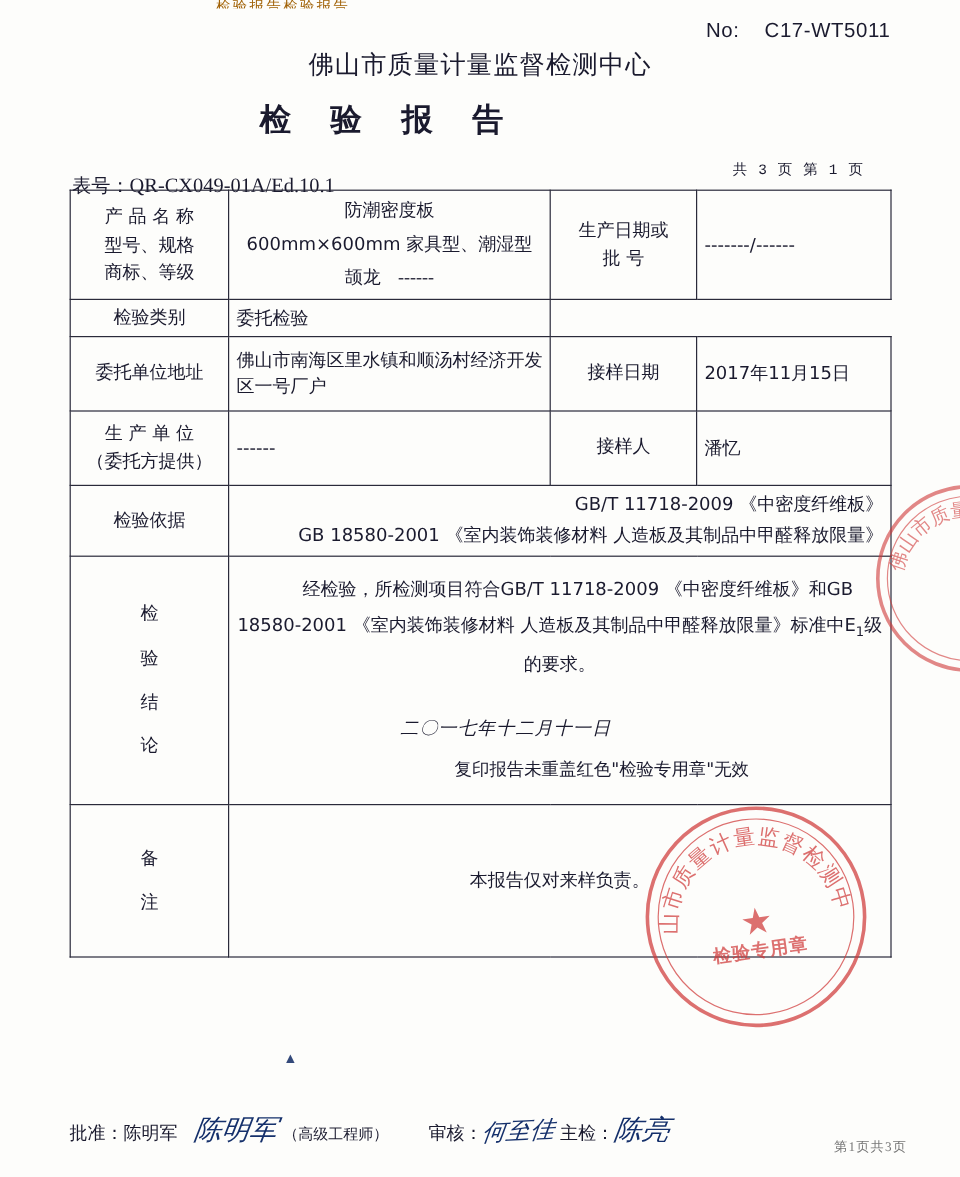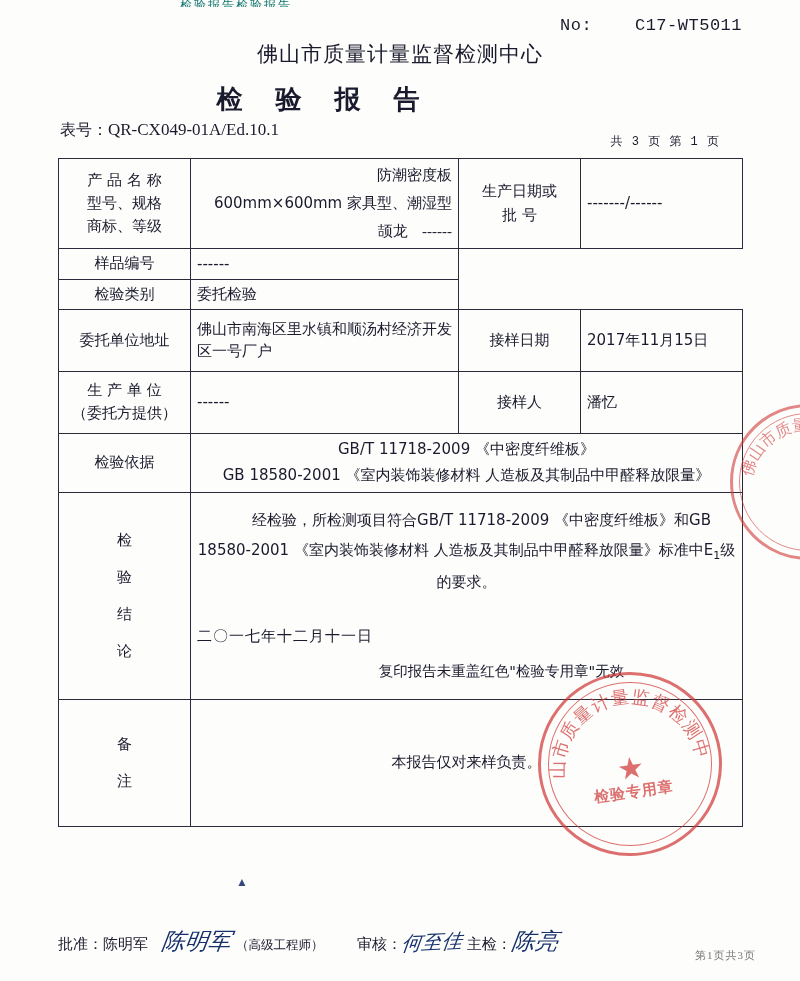--- a/index.html
+++ b/index.html
@@ -21,31 +21,31 @@
     background: #fdfdfb;
   }
   
   .top-strip {
     position: absolute;
     top: 0;
     left: 180px;
     width: 220px;
     height: 7px;
     overflow: hidden;
-    color: #0f766e;
+    color: #a16207;
     font-size: 12px;
     letter-spacing: 2px;
     line-height: 10px;
   }
   .no-line {
     position: absolute;
     top: 16px;
     right: 58px;
     font-size: 17px;
-    font-family: Liberation Mono, monospace;
+    font-family: Liberation Sans, sans-serif;
     letter-spacing: 0.5px;
   }
   .center-title {
     position: absolute;
     top: 40px;
     left: 0;
     width: 800px;
     text-align: center;
     font-size: 21px;
     font-family: "DejaVu Sans", sans-serif;
@@ -58,21 +58,21 @@
     width: 636px;
     text-align: center;
     font-size: 26px;
     font-weight: bold;
     font-family: "DejaVu Sans", sans-serif;
     letter-spacing: 12px;
     text-indent: 12px;
   }
   .form-no {
     position: absolute;
-    top: 120px;
+    top: 145px;
     left: 60px;
     font-size: 17px;
   }
   .form-no .lbl { font-family: "DejaVu Sans", sans-serif; font-size: 16px; }
   .page-of {
     position: absolute;
     top: 133px;
     right: 80px;
     font-size: 12px;
     font-family: Liberation Mono, monospace;
@@ -99,51 +99,52 @@
     line-height: 1.55;
     font-size: 15.5px;
   }
   .val-cell {
     text-align: left;
     padding-left: 12px;
     line-height: 1.5;
   }
   .dash { letter-spacing: 0px; font-family: "Liberation Serif", serif; }
   .prod-name-val {
-    text-align: right;
+    text-align: center;
     line-height: 1.85;
     font-size: 15.5px;
   }
 
   .basis-cell {
-    text-align: center;
+    text-align: right;
     padding-left: 10px;
     line-height: 1.7;
     font-size: 15px;
   }
   .vert-label {
     text-align: center;
     font-size: 16px;
     line-height: 2.45;
     letter-spacing: 0;
   }
   .concl-cell {
     text-align: left;
     padding: 14px 18px 10px 18px;
     line-height: 2.0;
     font-size: 15.5px;
     height: 200px;
     vertical-align: top;
   }
   .concl-body { text-indent: 2em; text-align: center; }
   .concl-date {
-    text-align: left;
+    text-align: center;
     padding-right: 90px;
     margin-top: 24px;
     letter-spacing: 1px;
+    font-style: italic;
   }
   .concl-foot {
     text-align: center;
     margin-top: 6px;
     font-size: 14.5px;
     padding-left: 70px;
   }
   .remark-cell {
     height: 120px;
     vertical-align: middle;
@@ -299,24 +300,20 @@
         <td class="prod-name-val" rowspan="1">
           <div>防潮密度板</div>
           <div>600mm×600mm  家具型、潮湿型</div>
           <div><span>颉龙</span>&nbsp;&nbsp;&nbsp;<span class="dash">------</span></div>
         </td>
         <td class="lbl-cell">
           <div>生产日期或</div>
           <div>批 号</div>
         </td>
         <td class="val-cell dash">-------/------</td>
-      </tr>
-      <tr>
-        <td class="lbl-cell">样品编号</td>
-        <td class="val-cell dash">------</td>
       </tr>
       <tr>
         <td class="lbl-cell">检验类别</td>
         <td class="val-cell">委托检验</td>
       </tr>
       <tr>
         <td class="lbl-cell" style="height:55px">委托单位地址</td>
         <td class="val-cell">佛山市南海区里水镇和顺汤村经济开发区一号厂户</td>
         <td class="lbl-cell">接样日期</td>
         <td class="val-cell">2017年11月15日</td>

